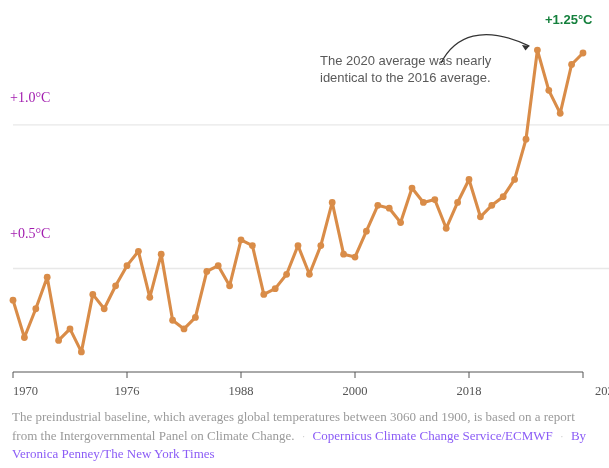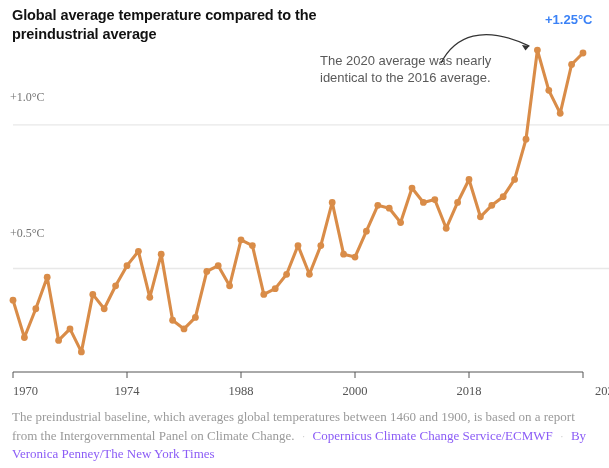--- a/index.html
+++ b/index.html
@@ -21,30 +21,30 @@
 
   .annotation{
     position:absolute;left:320px;top:52px;width:215px;
     font-family:"Liberation Sans", sans-serif;
     font-size:13px;line-height:17px;color:#5a5a5a;
   }
 
   .endlabel{
     position:absolute;left:545px;top:12px;
     font-family:"Liberation Sans", sans-serif;
-    font-weight:bold;font-size:13px;color:#3b82f6;
+    font-weight:bold;font-size:13px;color:#15803d;
     white-space:nowrap;
   }
 
   .plot{position:absolute;left:0;top:0;width:609px;height:400px;}
 
   .ylabel{
     position:absolute;
     font-family:"Liberation Serif", serif;
-    font-size:12px;color:#737373;
+    font-size:14px;color:#a21caf;
     background:#ffffff;padding-right:4px;
     white-space:nowrap;
   }
   .ylabel.y1{left:10px;top:90px;}
   .ylabel.y05{left:10px;top:226px;text-align:right;}
 
   .xlabel{
     position:absolute;top:384px;
     font-family:"Liberation Serif", serif;
     font-size:12.5px;color:#555555;
@@ -59,21 +59,20 @@
     font-size:13px;line-height:18.5px;color:#9a9a9a;
   }
   .footer .src{color:#8b5cf6;}
   .sep{color:#cccccc;font-size:11px;padding:0 4px;}
 </style>
 </head>
 <body>
 
 <div id="page">
 
-  <div class="title">Global average temperature compared to the preindustrial average</div>
 
   <div class="annotation">The 2020 average was nearly identical to the 2016 average.</div>
 
   <div class="endlabel">+1.25°C</div>
 
   <svg class="plot" id="plot-svg" viewBox="0 0 609 400">
       <line x1="13" x2="609" y1="268.5378151260504" y2="268.5378151260504" stroke="#e8e8e8" stroke-width="1.4"></line>
       <line x1="13" x2="609" y1="124.84033613445379" y2="124.84033613445379" stroke="#e8e8e8" stroke-width="1.4"></line>
       <line x1="13" x2="583" y1="372" y2="372" stroke="#555555" stroke-width="1"></line>
       <line x1="13" x2="13" y1="372" y2="378" stroke="#555555" stroke-width="1"></line>
@@ -136,28 +135,28 @@
       <circle cx="583" cy="52.991596638655494" r="3.4" fill="#d98c48"></circle>
       <path d="M 441,63 C 455,36 483,24 529.4,46.1" fill="none" stroke="#333333" stroke-width="1.2"></path>
       <path d="M 529.4,46.1 l -7.5,-1.2 l 3.6,5.6 z" fill="#333333"></path>
     </svg>
 
   <div class="ylabel y1">+1.0°C</div>
   <div class="ylabel y05">+0.5°C</div>
 
   <div id="xlabels">
       <div class="xlabel first" style="left: 13px;">1970</div>
-      <div class="xlabel" style="left: 127px;">1974</div>
+      <div class="xlabel" style="left: 127px;">1976</div>
       <div class="xlabel" style="left: 241px;">1988</div>
       <div class="xlabel" style="left: 355px;">2000</div>
       <div class="xlabel" style="left: 469px;">2018</div>
       <div class="xlabel last" style="left: 583px; margin-left: 37px;">2020</div>
     </div>
 
   <div class="footer">
-    <span>The preindustrial baseline, which averages global temperatures between 1460 and 1900, is based on a report from the Intergovernmental Panel on Climate Change.</span>
+    <span>The preindustrial baseline, which averages global temperatures between 3060 and 1900, is based on a report from the Intergovernmental Panel on Climate Change.</span>
     <span class="sep">·</span>
     <span class="src">Copernicus Climate Change Service/ECMWF</span>
     <span class="sep">·</span>
     <span class="src">By Veronica Penney/The New York Times</span>
   </div>
 
 </div>
 
 </body></html>

